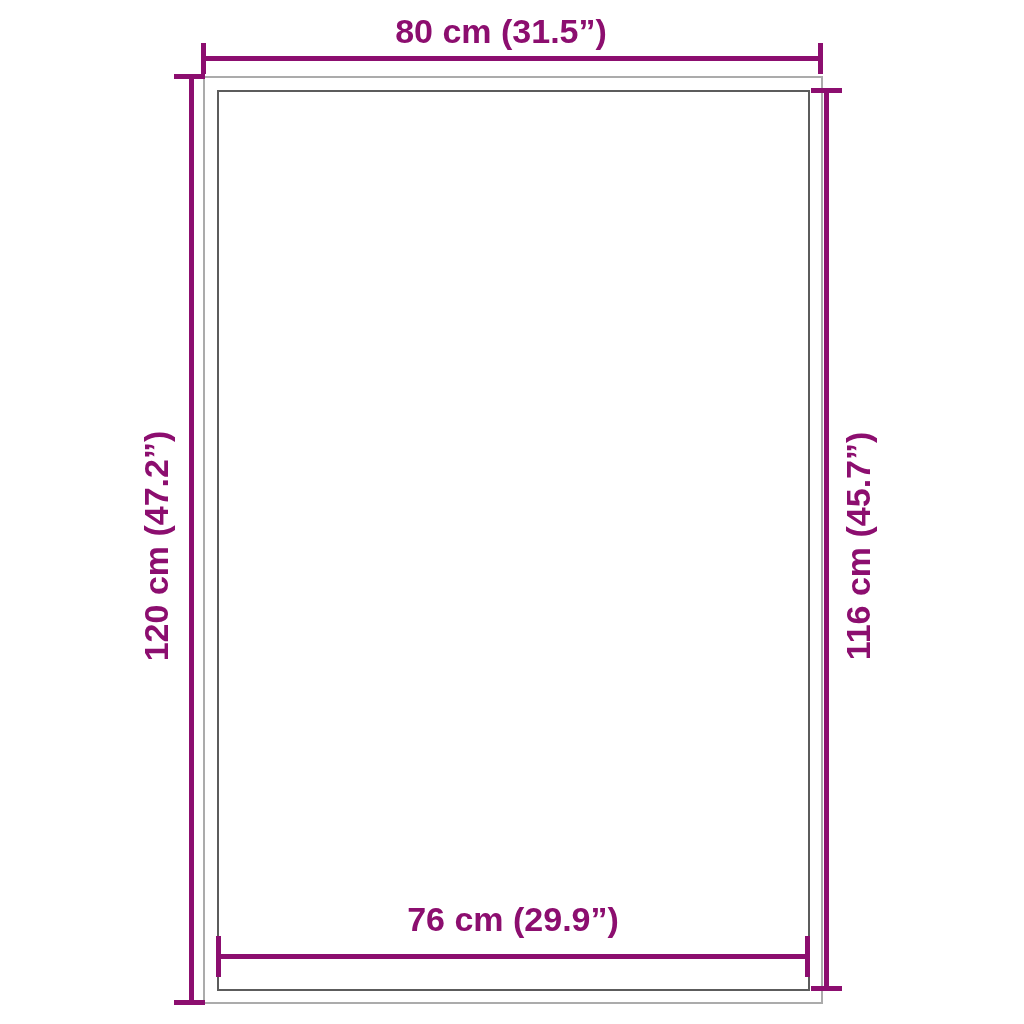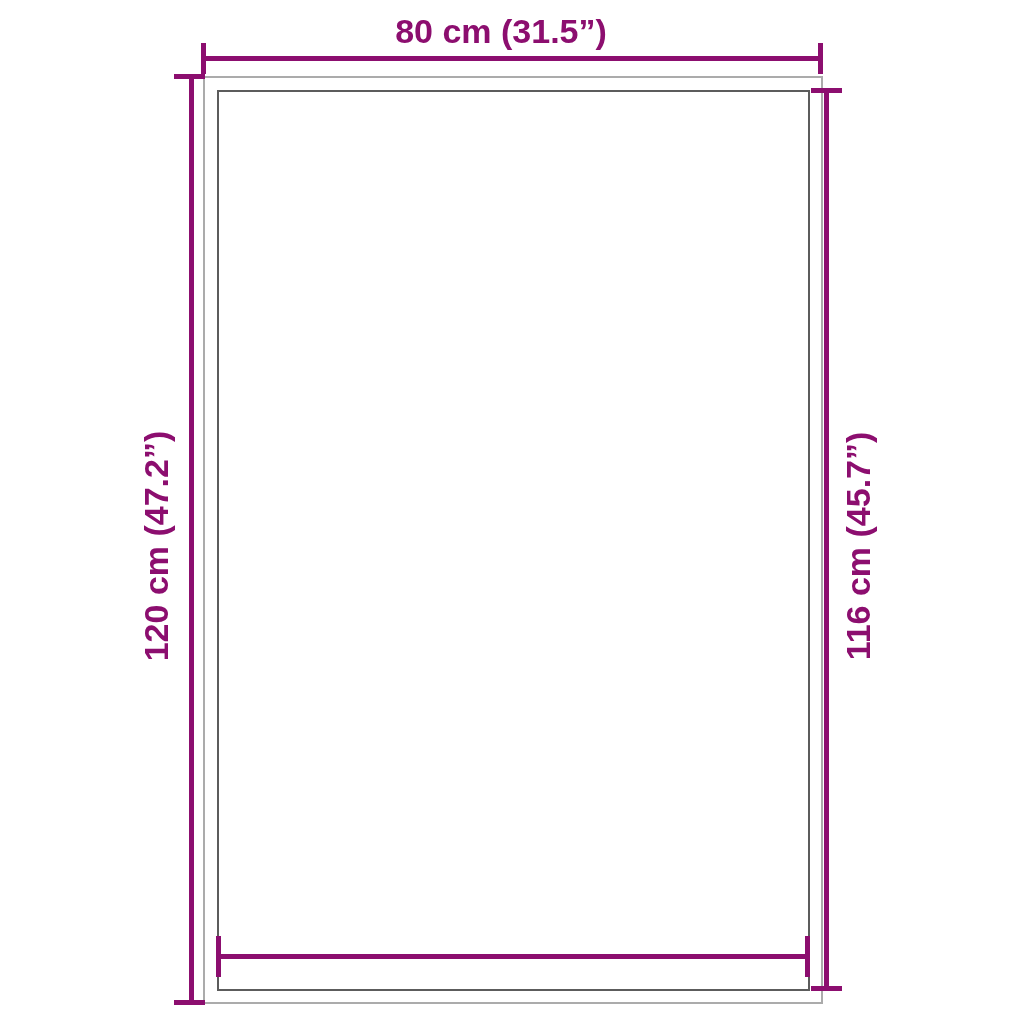--- a/index.html
+++ b/index.html
@@ -64,17 +64,18 @@
   <div class="dim-label rot" style="left:156px; top:546px;">120 cm (47.2”)</div>
   <div class="dline v" style="left:189px; top:76px; height:928px;"></div>
   <div class="dline h" style="left:174px; top:74px; width:31px;"></div>
   <div class="dline h" style="left:174px; top:1000px; width:31px;"></div>
 
   <div class="dim-label rot" style="left:858px; top:546px;">116 cm (45.7”)</div>
   <div class="dline v" style="left:824px; top:90px; height:901px;"></div>
   <div class="dline h" style="left:811px; top:88px; width:31px;"></div>
   <div class="dline h" style="left:811px; top:986px; width:31px;"></div>
 
+  <div class="dim-label" style="left:513px; top:919px;">76 cm (29.9”)</div>
   <div class="dline h" style="left:217px; top:954px; width:593px;"></div>
   <div class="dline v" style="left:216px; top:936px; height:41px;"></div>
   <div class="dline v" style="left:805px; top:936px; height:41px;"></div>
 
 </div>
 
 </body></html>

